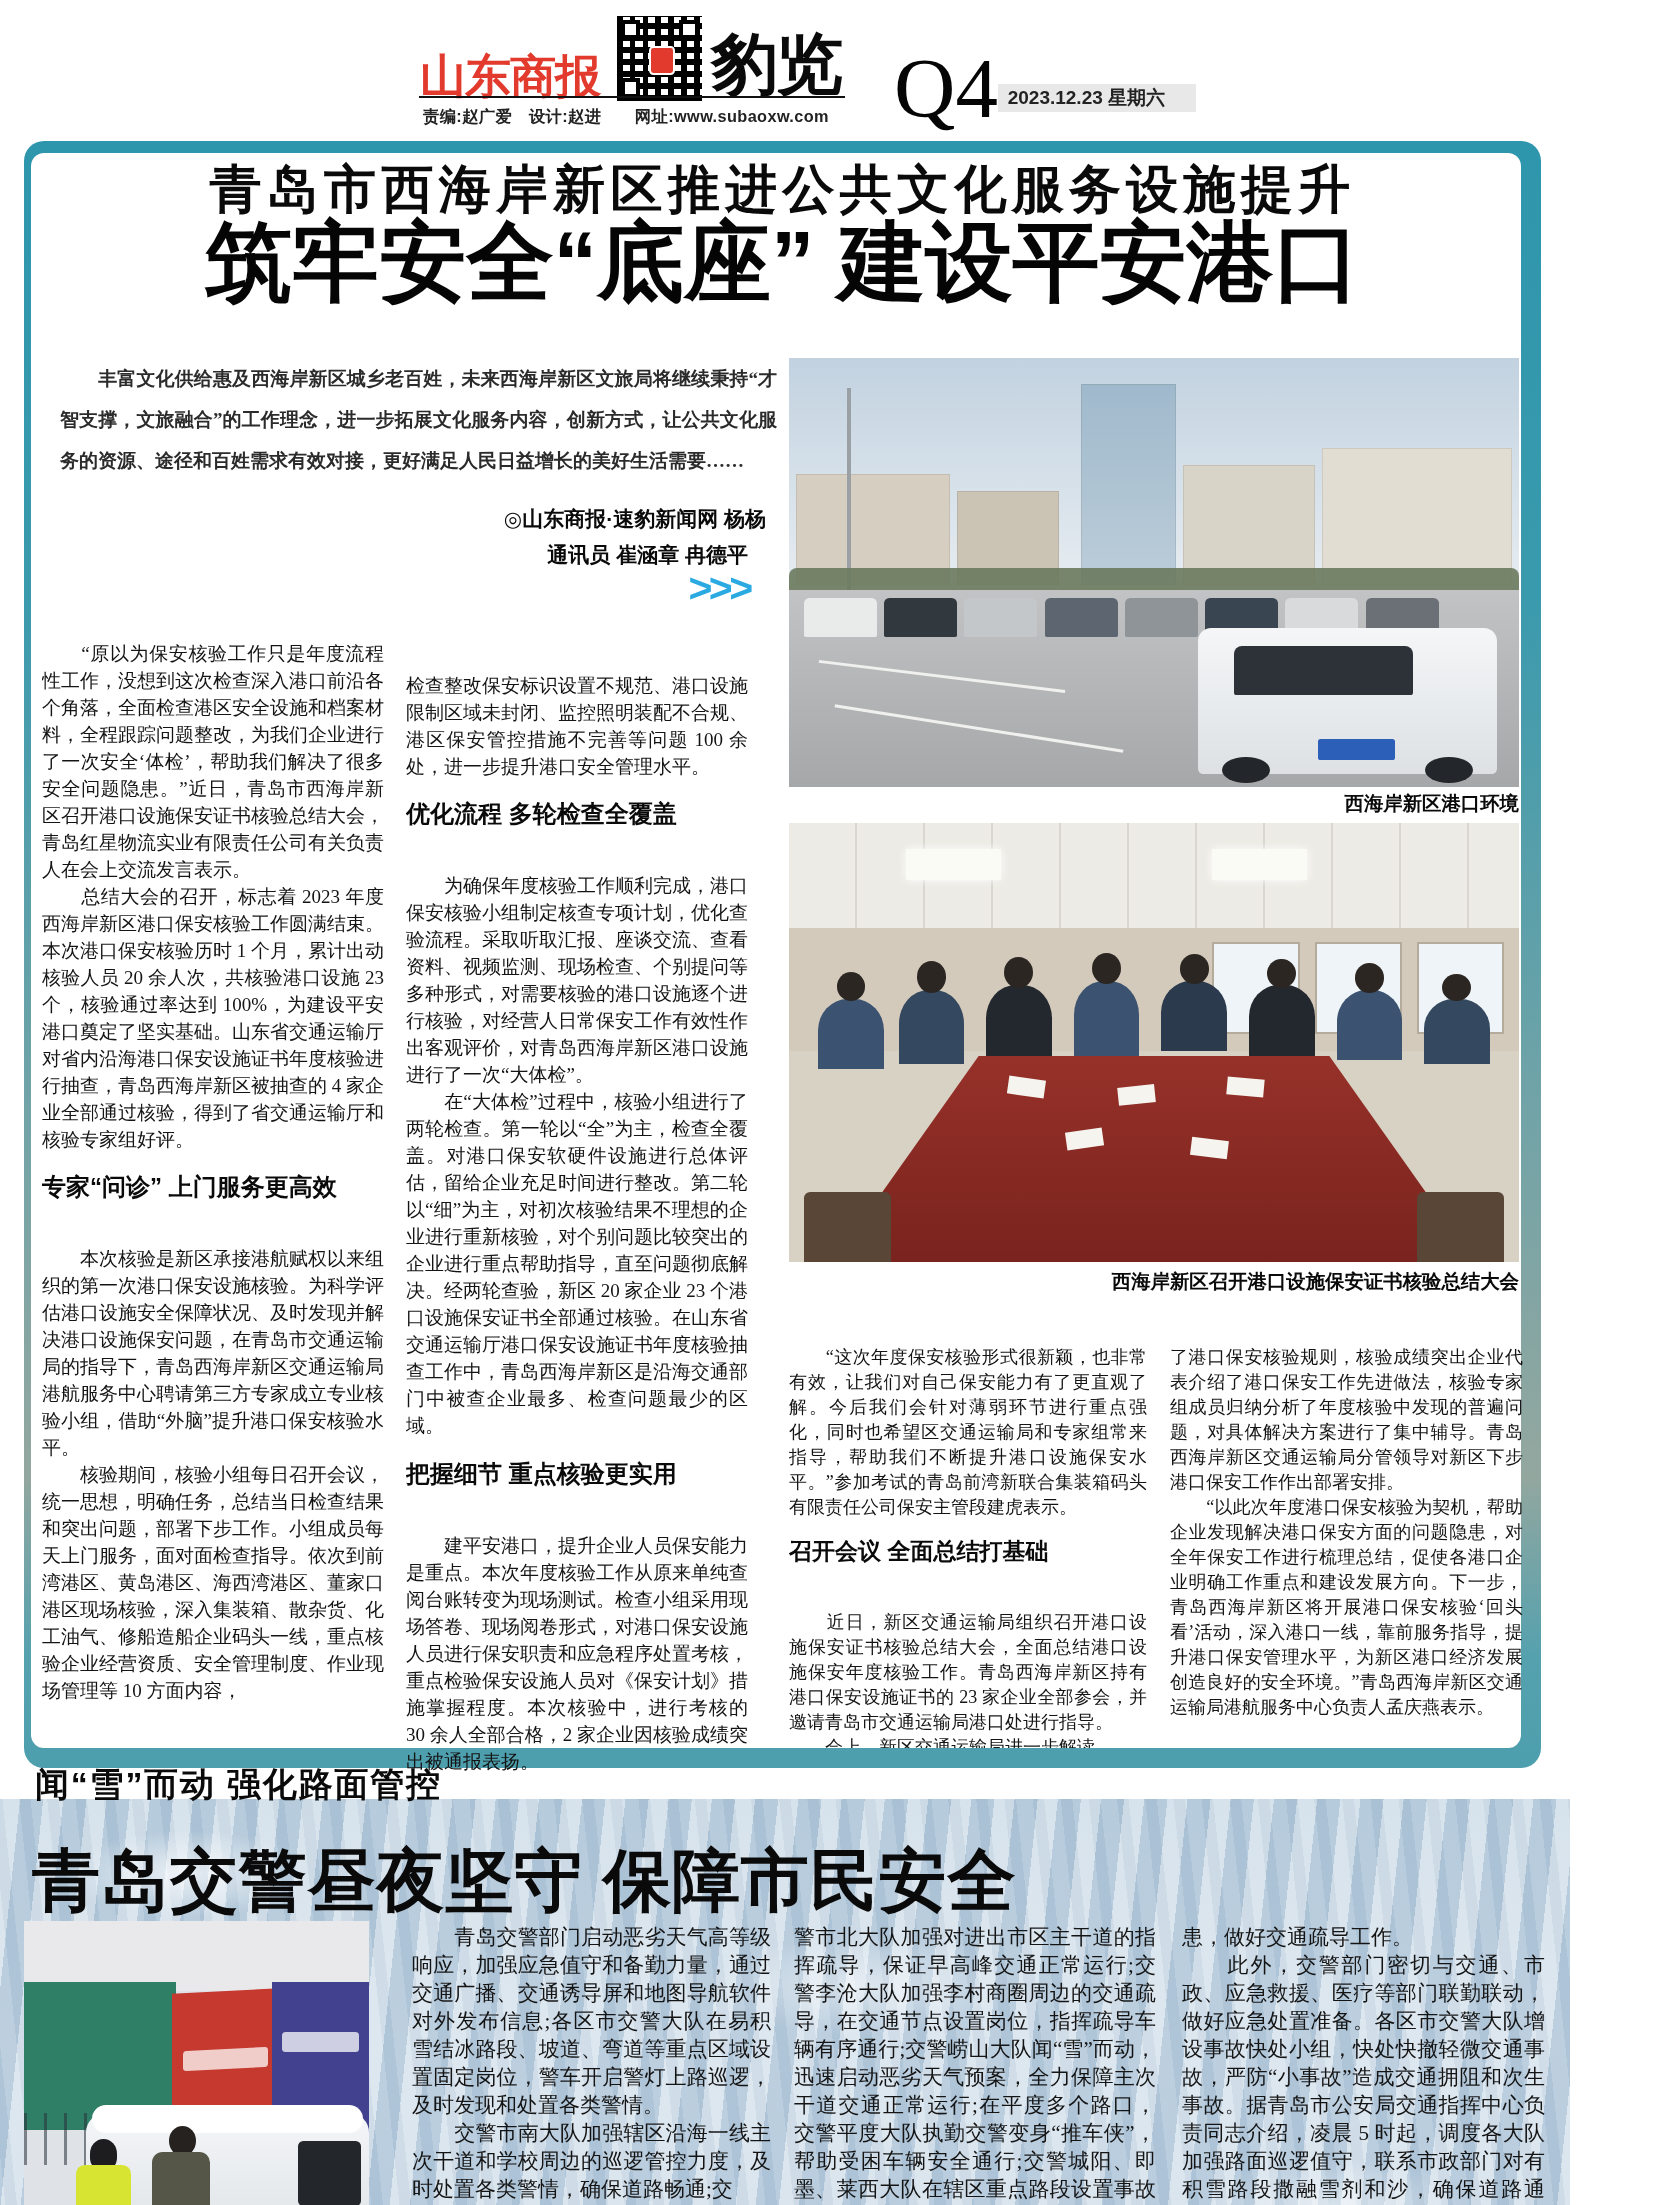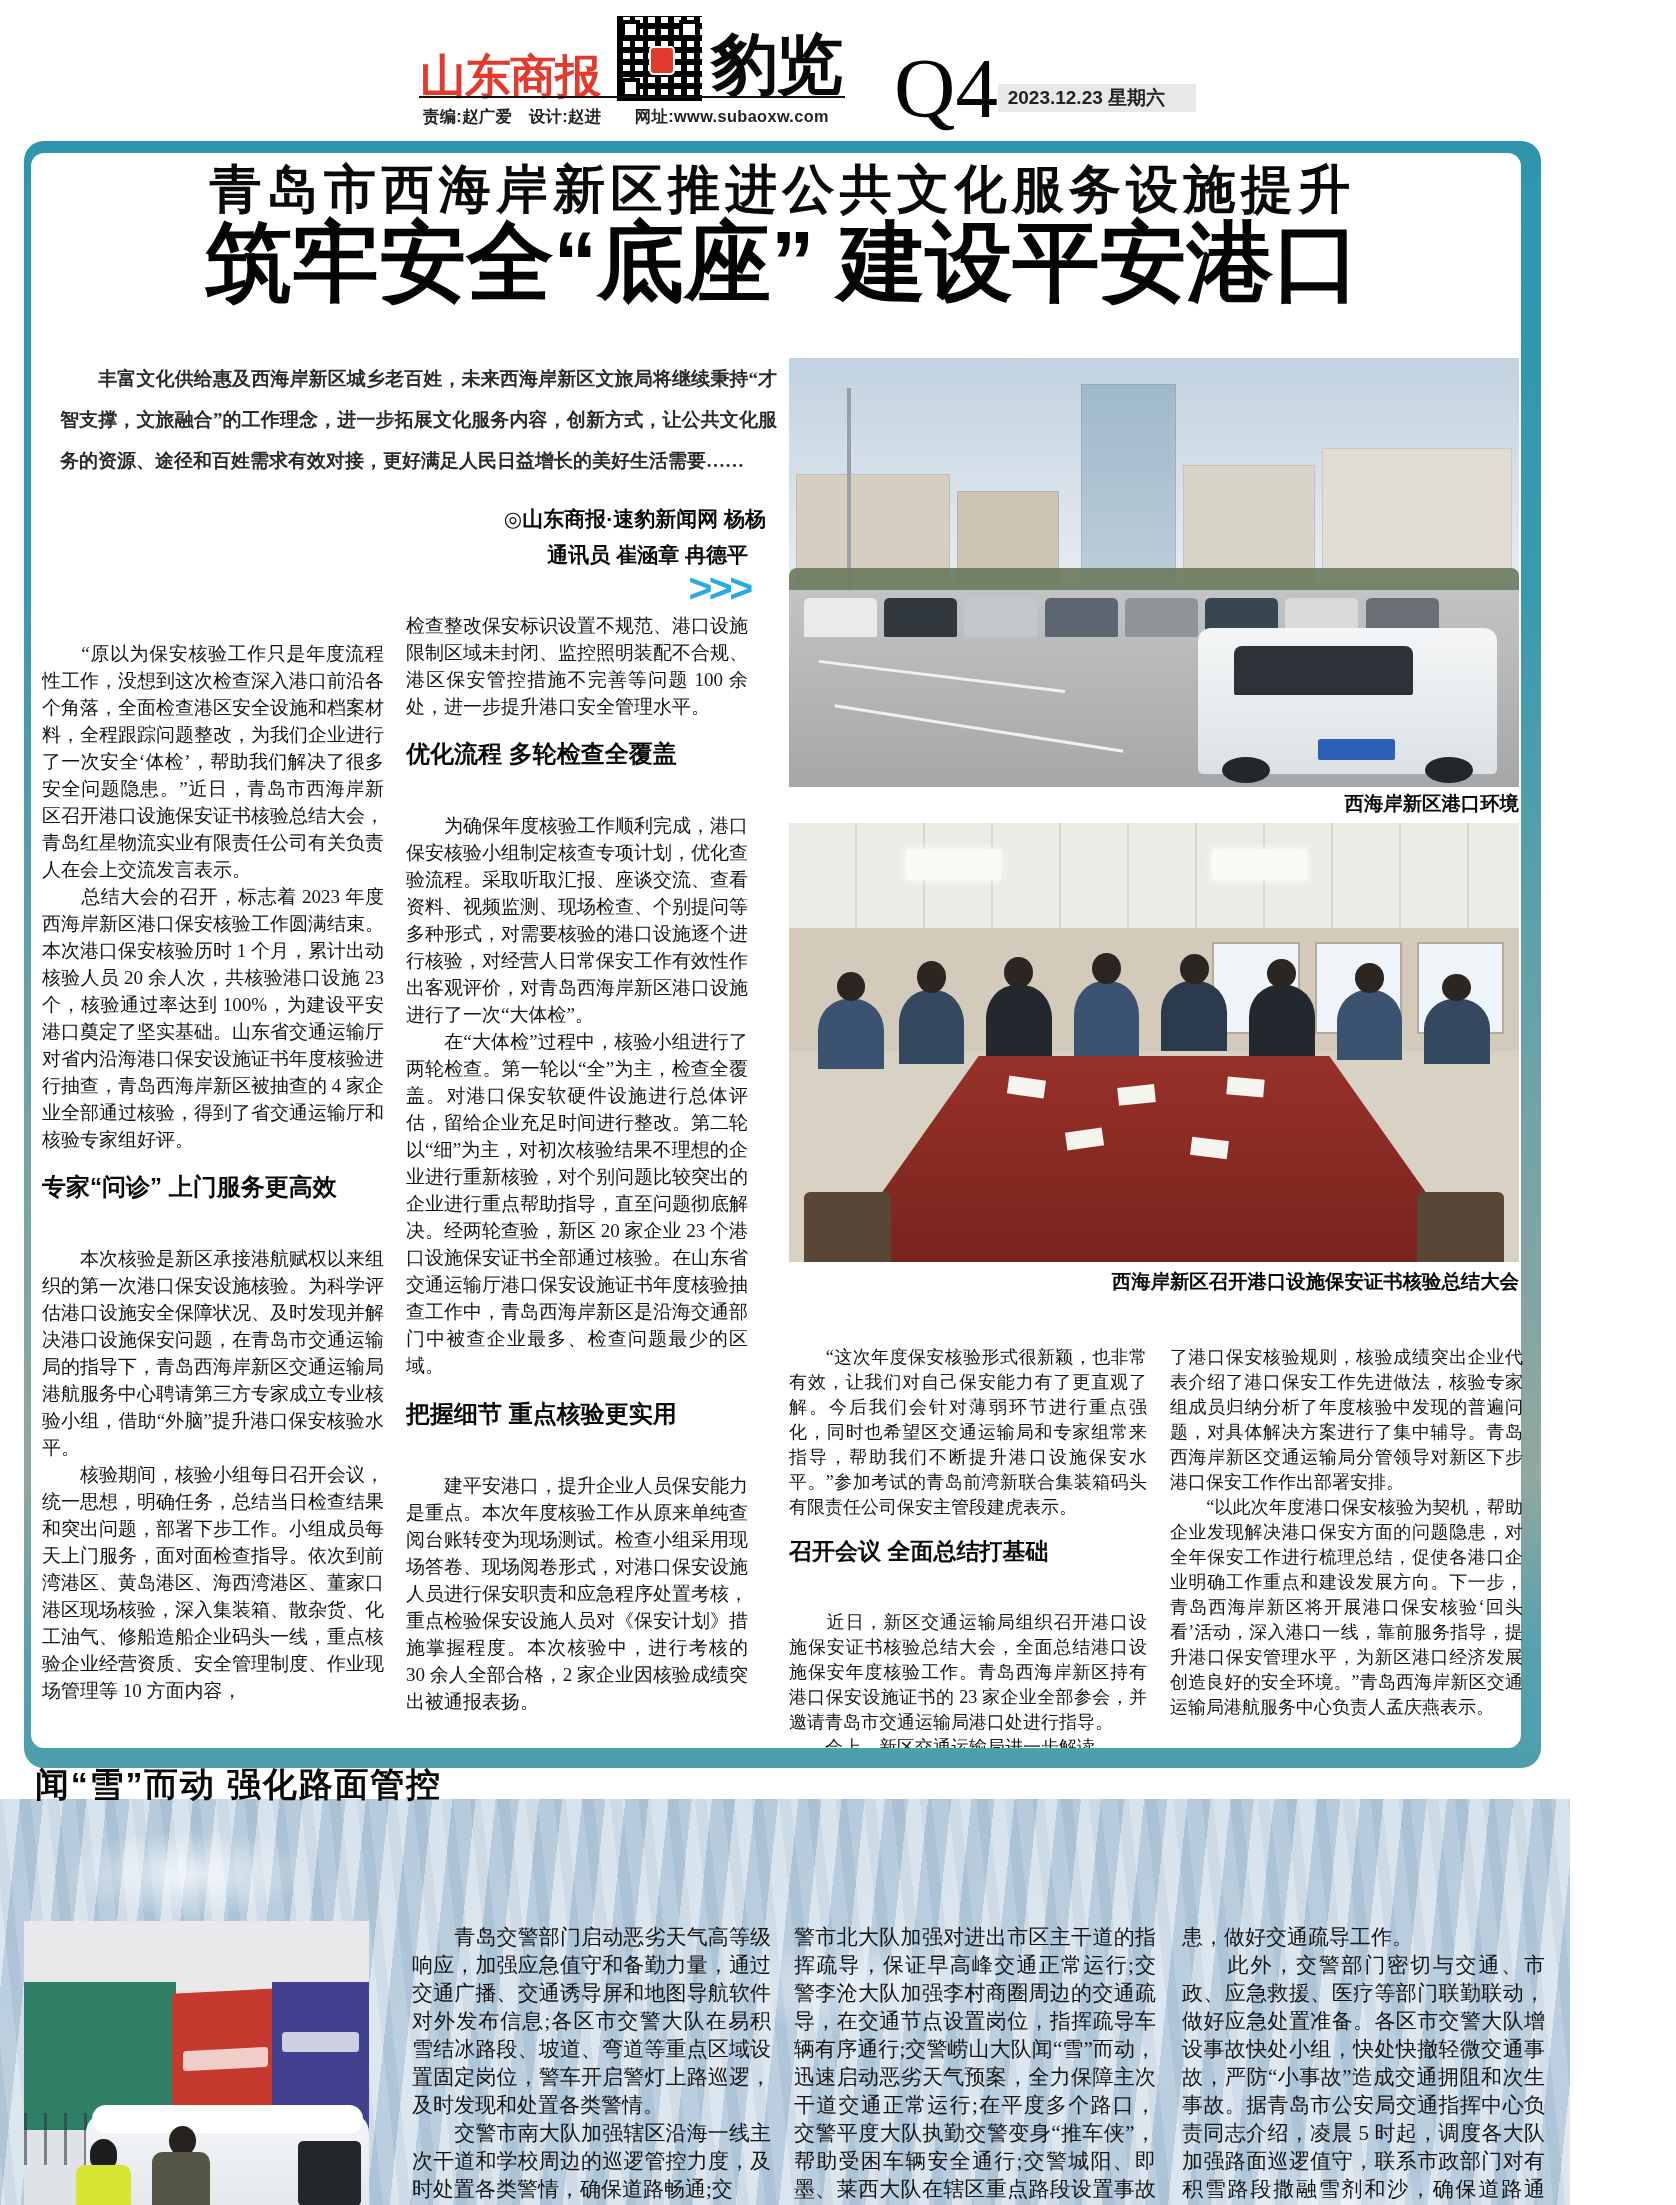--- a/index.html
+++ b/index.html
@@ -29,21 +29,21 @@
   .kicker-top{left:88px;top:155px;width:1389px;text-align:center;font-size:52px;font-weight:900;letter-spacing:5.3px;color:#0a0a0a;}
   .headline-top{left:40px;top:204px;width:1486px;text-align:center;font-size:87px;font-weight:900;letter-spacing:0px;color:#050505;}
   .lead{left:60px;top:358px;width:717px;font-size:19px;line-height:41px;font-weight:700;color:#2b2b2b;}
   .byline{left:60px;top:505px;width:706px;text-align:right;font-size:21px;font-weight:700;color:#0a0a0a;}
   .byline2{left:60px;top:541px;width:688px;text-align:right;font-size:21px;font-weight:700;color:#0a0a0a;}
   .arrows{left:648px;top:565px;width:101px;text-align:right;font-size:41px;font-weight:900;font-style:italic;
           color:#2BAAE2;letter-spacing:-3.5px;}
   .bodycol{font-size:19px;line-height:27px;color:#141414;overflow:hidden;}
   .bodycol .serifflow{white-space:pre-line;text-align:justify;margin-top:44px;}
   .col-1{left:42px;top:596px;width:342px;height:1152px;}
-  .col-2{left:406px;top:568px;width:342px;height:1152px;}
+  .col-2{left:406px;top:628px;width:342px;height:1152px;}
   .col-3{left:789px;top:1301px;width:358px;height:447px;font-size:18px;line-height:25px;}
   .col-4{left:1170px;top:1301px;width:353px;height:447px;font-size:18px;line-height:25px;}
   .subhead{font-family:"Liberation Sans","DejaVu Sans",sans-serif;font-size:24px;font-weight:900;color:#0a0a0a;
            margin:19.4px 0 17px 0;line-height:29px;white-space:normal;}
   .col-3 .subhead,.col-4 .subhead{font-size:23px;margin:17px 0 14px 0;}
   .caption-block{left:789px;width:730px;text-align:right;font-size:19.4px;font-weight:700;color:#0a0a0a;}
   
   .photo{overflow:hidden;}
   .photo1{left:789px;top:358px;width:730px;height:429px;background:#cfd9e2;}
   .p1-sky{left:0;top:0;width:100%;height:52%;background:linear-gradient(180deg,#c2d2e0,#e6ecf1);}
@@ -219,20 +219,21 @@
     <div class="serif serifflow">　　近日，新区交通运输局组织召开港口设施保安证书核验总结大会，全面总结港口设施保安年度核验工作。青岛西海岸新区持有港口保安设施证书的 23 家企业全部参会，并邀请青岛市交通运输局港口处进行指导。
 　　会上，新区交通运输局进一步解读</div>
   </div>
   <div class="abs bodycol col-4">
     <div class="serif serifflow">了港口保安核验规则，核验成绩突出企业代表介绍了港口保安工作先进做法，核验专家组成员归纳分析了年度核验中发现的普遍问题，对具体解决方案进行了集中辅导。青岛西海岸新区交通运输局分管领导对新区下步港口保安工作作出部署安排。
 　　“以此次年度港口保安核验为契机，帮助企业发现解决港口保安方面的问题隐患，对全年保安工作进行梳理总结，促使各港口企业明确工作重点和建设发展方向。下一步，青岛西海岸新区将开展港口保安核验‘回头看’活动，深入港口一线，靠前服务指导，提升港口保安管理水平，为新区港口经济发展创造良好的安全环境。”青岛西海岸新区交通运输局港航服务中心负责人孟庆燕表示。</div>
   </div>
 
   <div class="abs bottom-bg"></div>
   <div class="abs kicker-bottom">闻“雪”而动 强化路面管控</div>
+  <div class="abs headline-bottom">青岛交警昼夜坚守 保障市民安全</div>
 
   <div class="abs photo photo3">
     <div class="abs p3-wall"></div>
     <div class="abs p3-green"></div>
     <div class="abs p3-red">
       <div class="p3-stripe"></div>
     </div>
     <div class="abs p3-blue">
       <div class="p3-stripe" style="top:30%;height:12%;"></div>
     </div>

